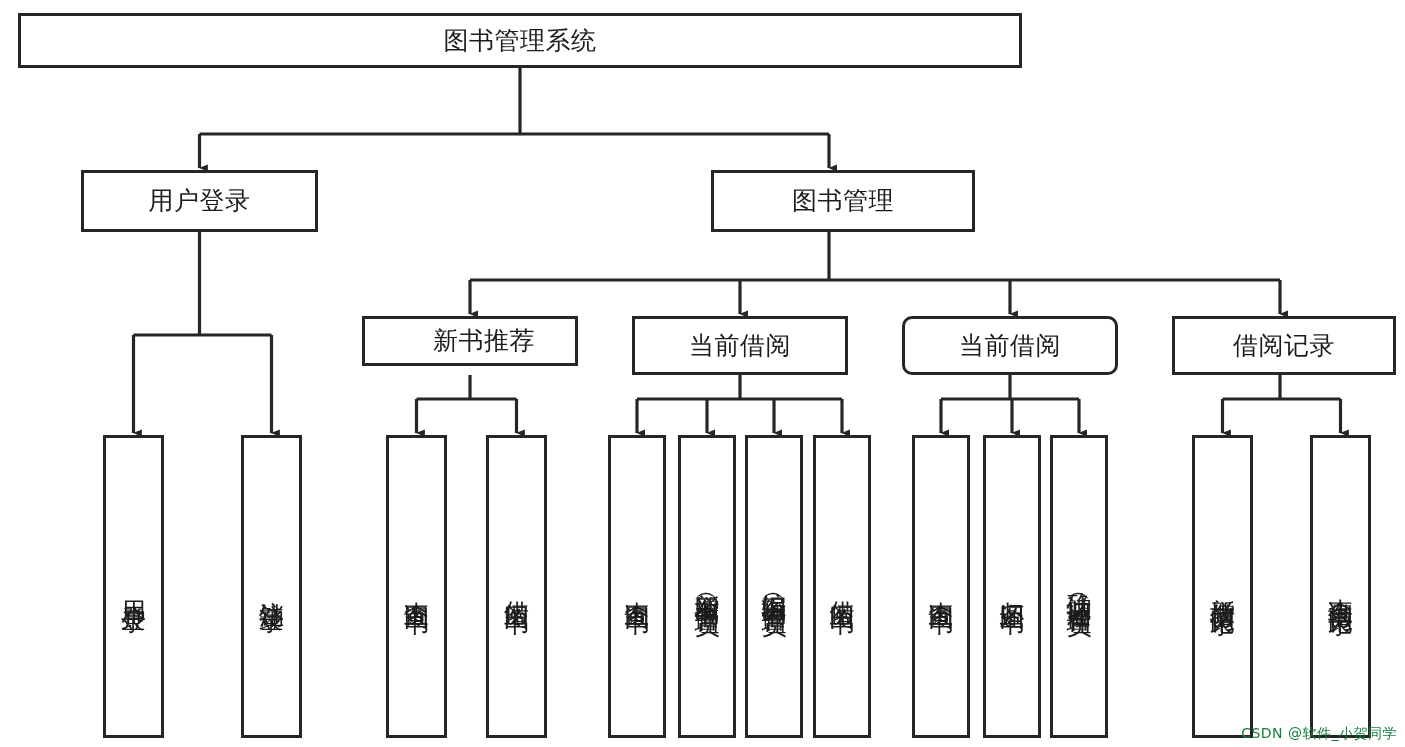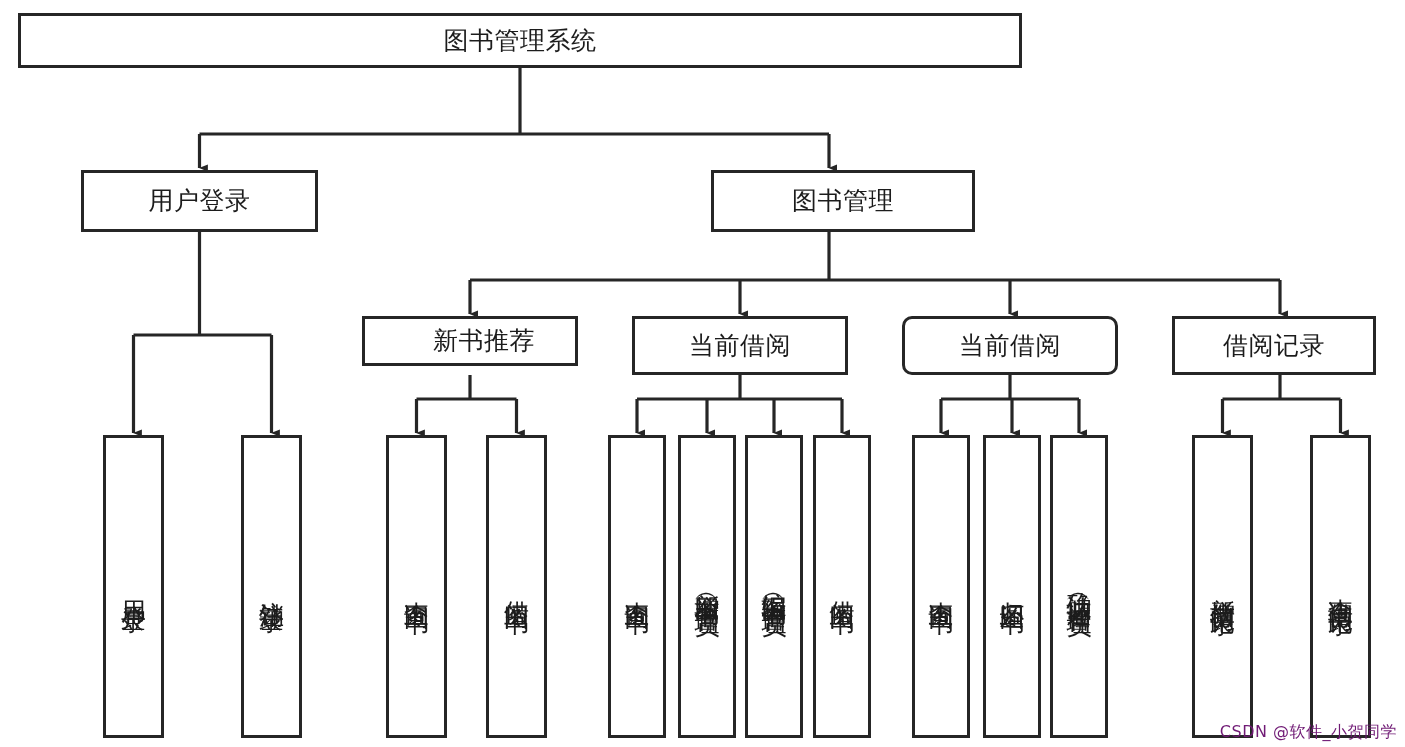--- a/index.html
+++ b/index.html
@@ -69,22 +69,22 @@
     color: #1c1c1c;
     letter-spacing: 3px;
     line-height: 1;
     white-space: nowrap;
     text-align: center;
   }
   #watermark {
     position: absolute;
     right: 8px;
     bottom: 4px;
-    font-size: 16px;
-    color: #701a75;
+    font-size: 14px;
+    color: #15803d;
     white-space: nowrap;
     letter-spacing: 0.5px;
     pointer-events: none;
   }
 </style>
 </head>
 <body>
 
 <div id="diagram-root">
 
@@ -144,21 +144,21 @@
 
   <div class="node-box level-2" style="left: 362px; top: 316px; width: 216px; height: 50px; padding-left: 28px;">
     <span class="node-label-h">新书推荐</span>
   </div>
   <div class="node-box level-2" style="left: 632px; top: 316px; width: 216px; height: 59px;">
     <span class="node-label-h">当前借阅</span>
   </div>
   <div class="node-box level-2" style="left: 902px; top: 316px; width: 216px; height: 59px; border-radius: 10px;">
     <span class="node-label-h">当前借阅</span>
   </div>
-  <div class="node-box level-2" style="left: 1172px; top: 316px; width: 204px; height: 59px;">
+  <div class="node-box level-2" style="left: 1172px; top: 316px; width: 224px; height: 59px;">
     <span class="node-label-h">借阅记录</span>
   </div>
 
   <div class="leaf-box" style="left: 103px; top: 435px; width: 61px; height: 303px;">
     <span class="node-label-v">用户登录</span>
   </div>
   <div class="leaf-box" style="left: 241px; top: 435px; width: 61px; height: 303px;">
     <span class="node-label-v">注销登录</span>
   </div>
   <div class="leaf-box" style="left: 386px; top: 435px; width: 61px; height: 303px;">

